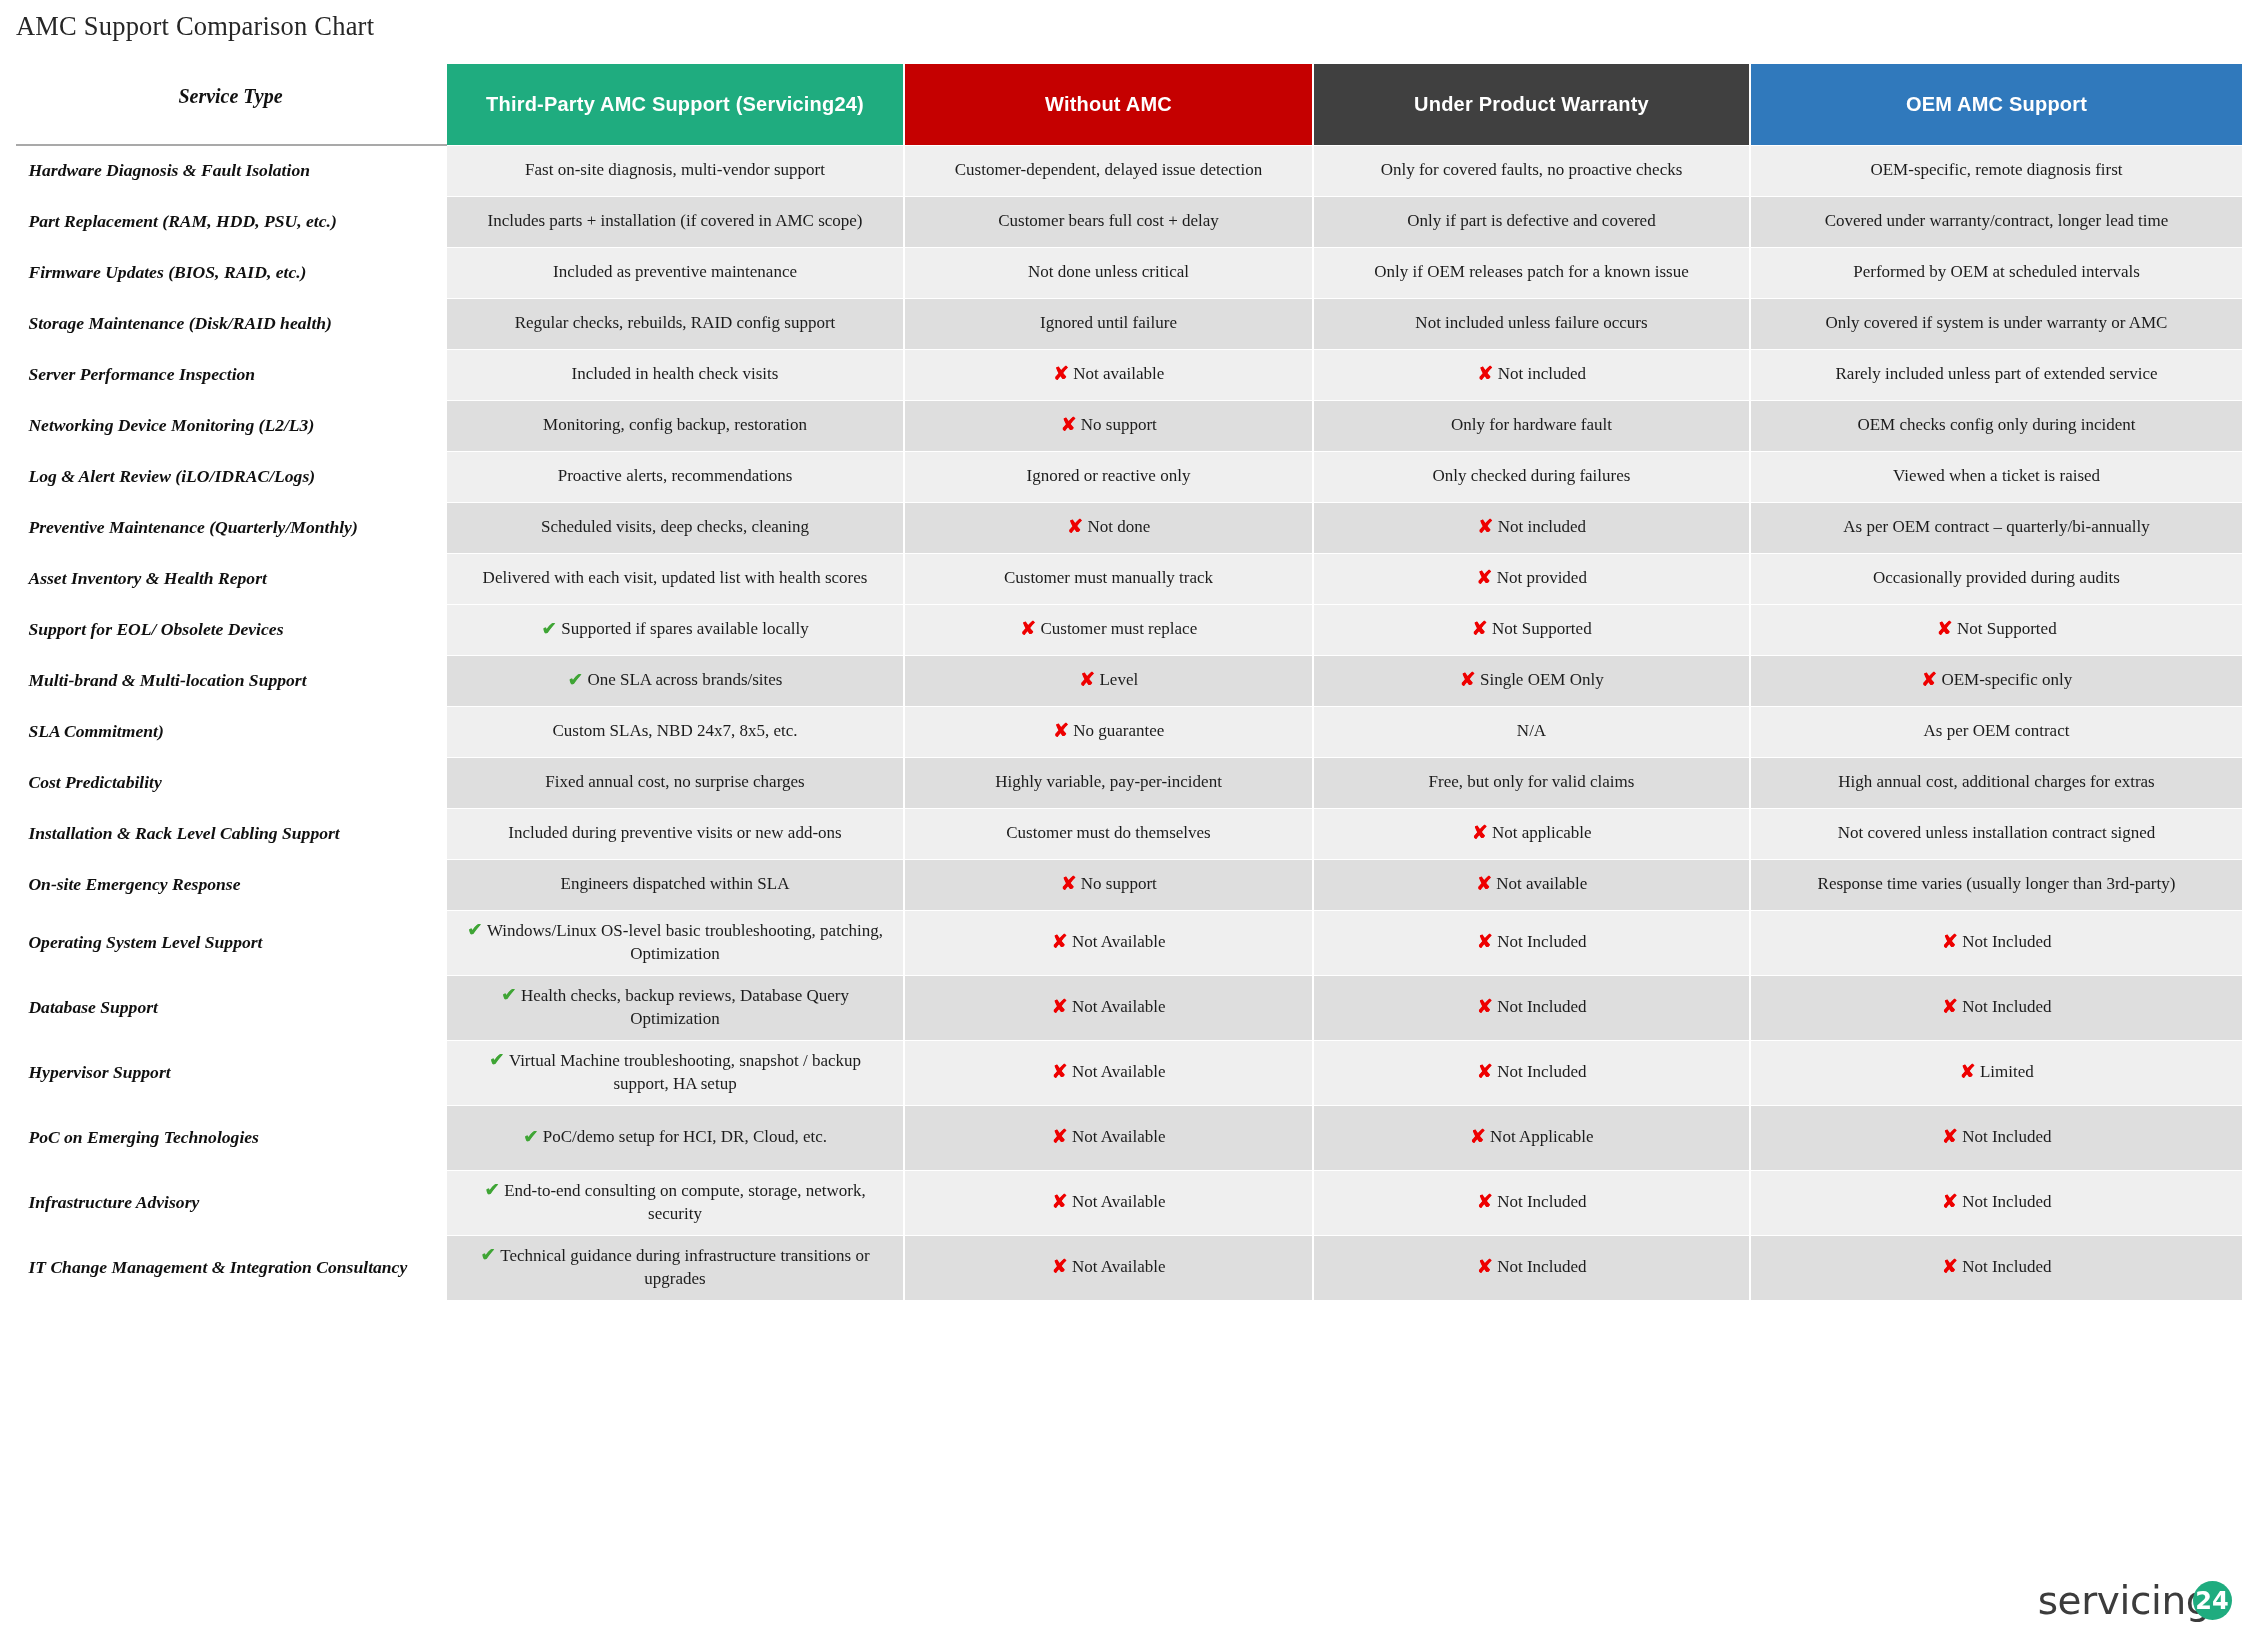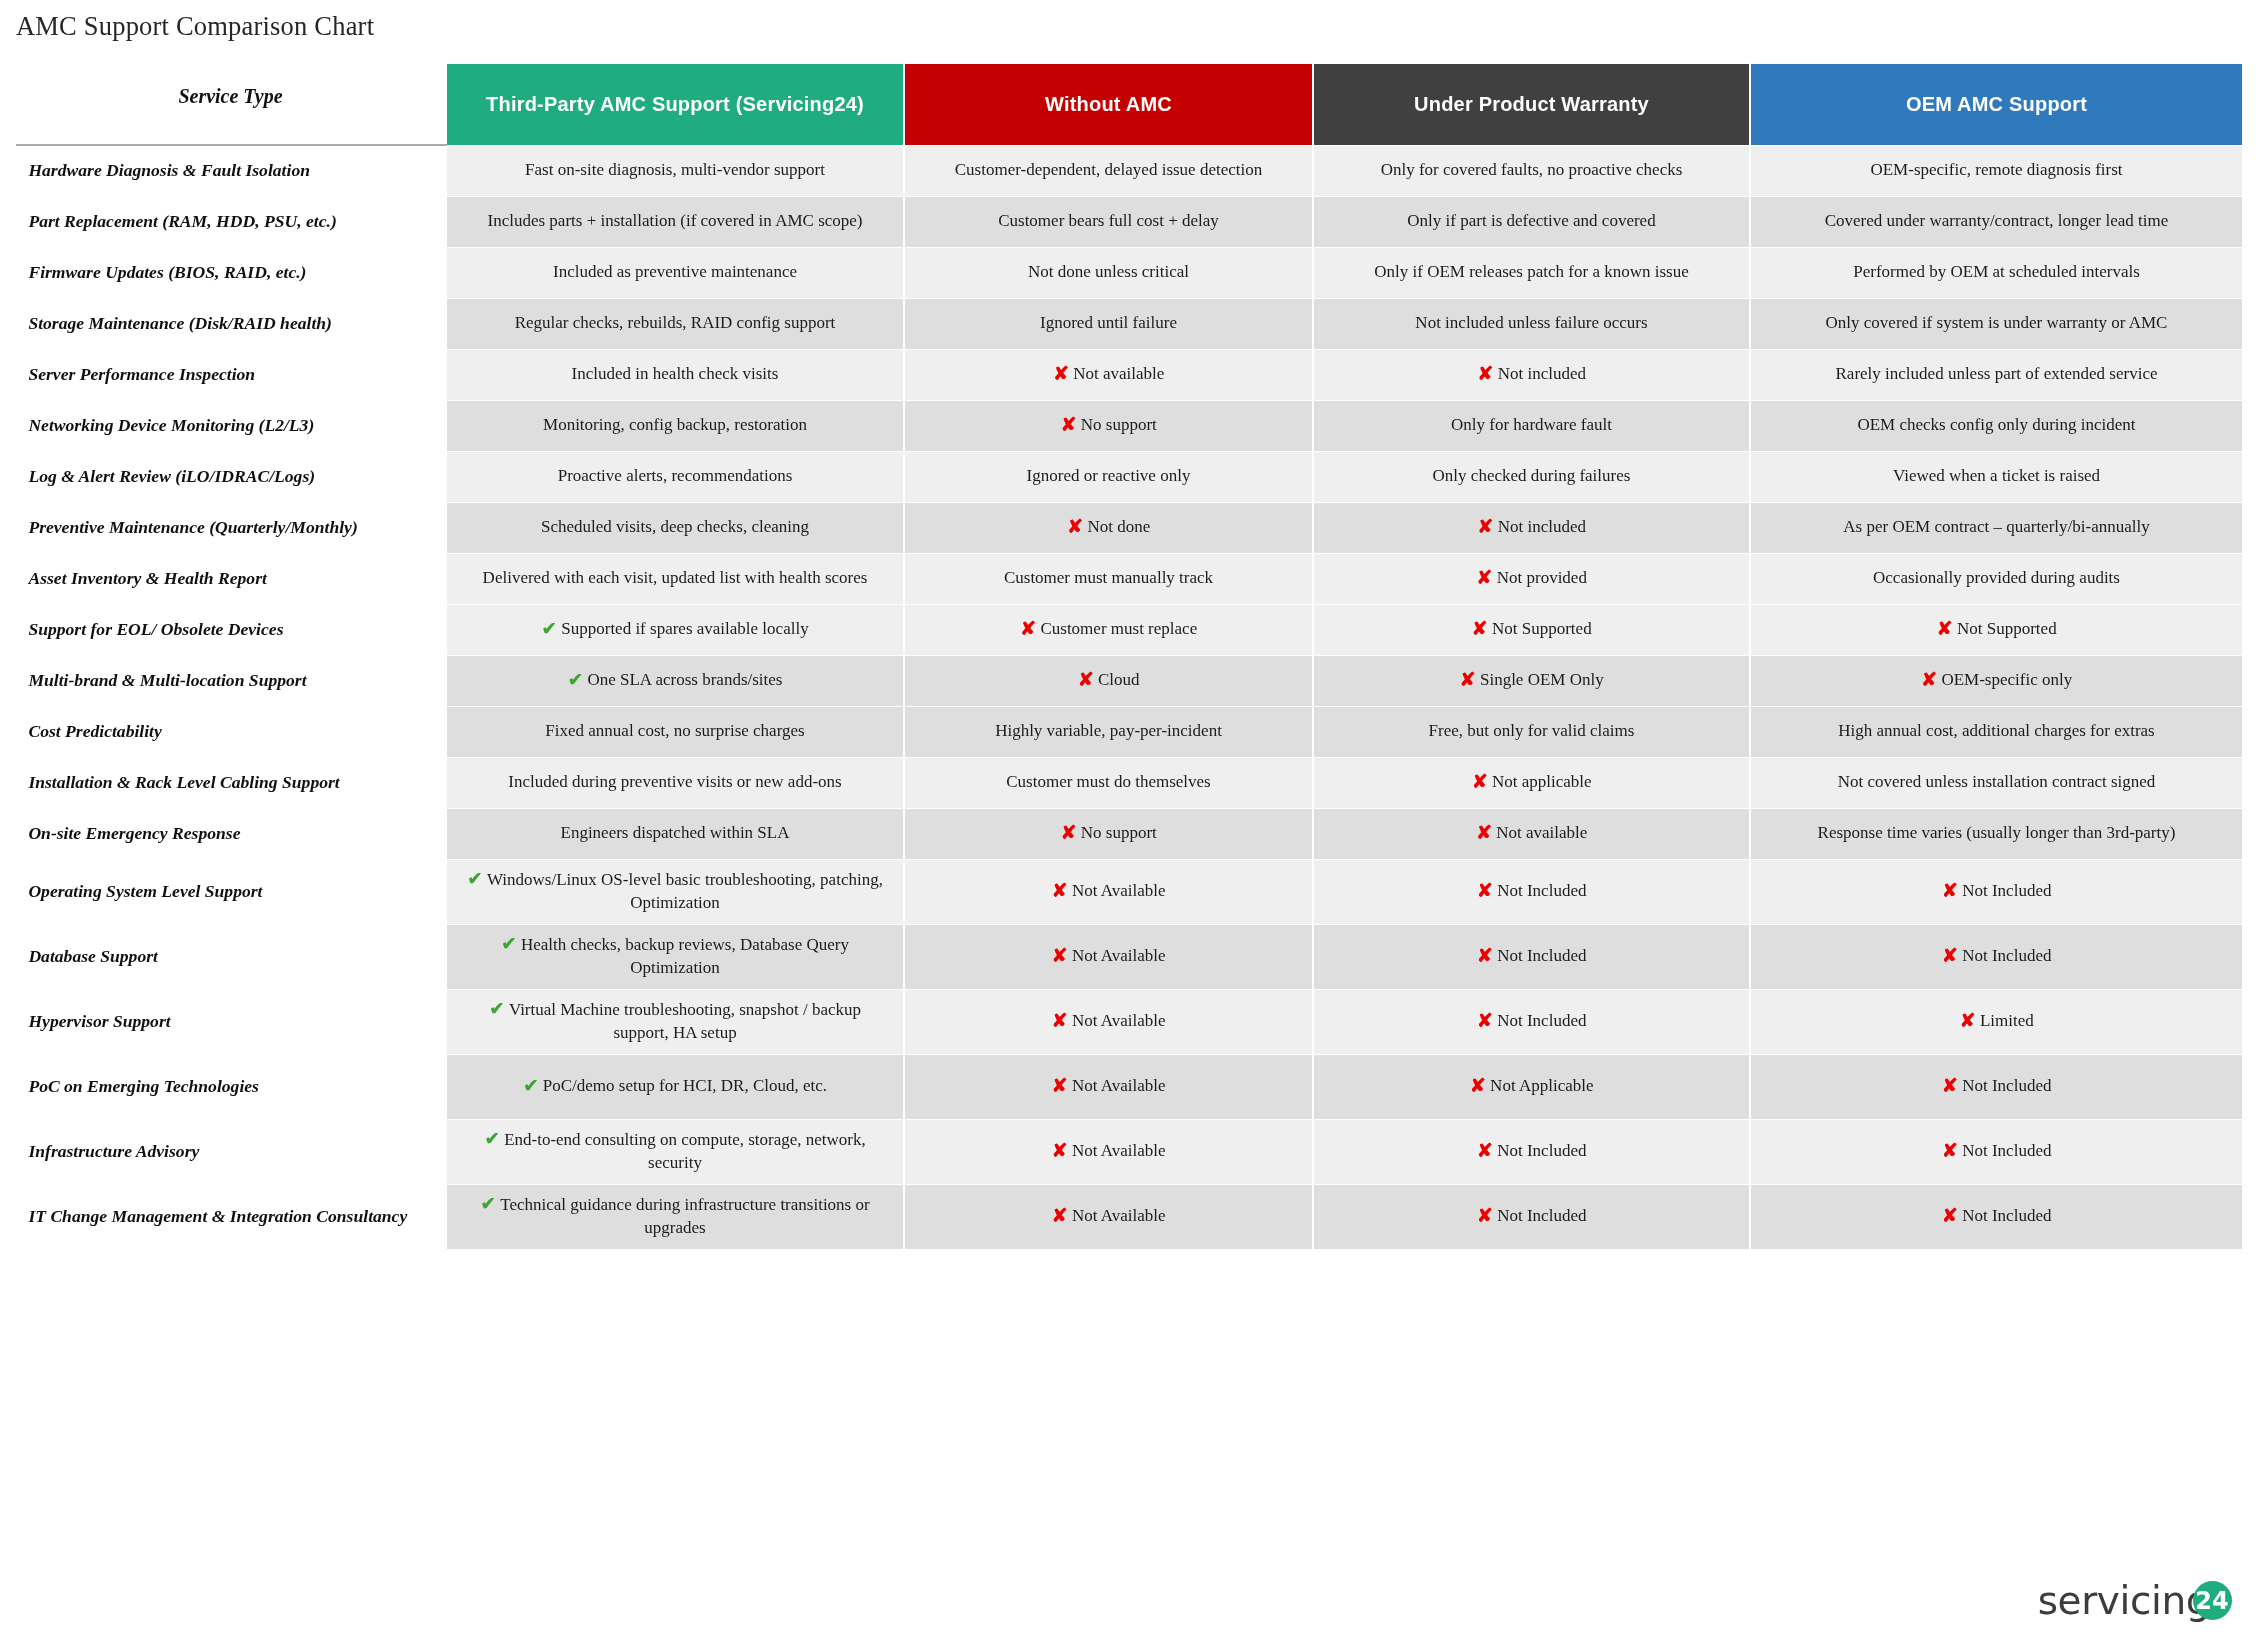--- a/index.html
+++ b/index.html
@@ -269,23 +269,30 @@
           <tr class="odd">
             <td class="svc">Support for EOL/ Obsolete Devices</td>
             <td><span class="ico ico-check">✔</span><span>Supported if spares available locally</span></td>
             <td><span class="ico ico-x">✘</span><span>Customer must replace</span></td>
             <td><span class="ico ico-x">✘</span><span>Not Supported</span></td>
             <td><span class="ico ico-x">✘</span><span>Not Supported</span></td>
           </tr>
           <tr class="even">
             <td class="svc">Multi-brand &amp; Multi-location Support</td>
             <td><span class="ico ico-check">✔</span><span>One SLA across brands/sites</span></td>
-            <td><span class="ico ico-x">✘</span><span>Cloud</span></td>
+            <td><span class="ico ico-x">✘</span><span>Level</span></td>
             <td><span class="ico ico-x">✘</span><span>Single OEM Only</span></td>
             <td><span class="ico ico-x">✘</span><span>OEM-specific only</span></td>
+          </tr>
+          <tr class="odd">
+            <td class="svc">SLA Commitment)</td>
+            <td><span>Custom SLAs, NBD 24x7, 8x5, etc.</span></td>
+            <td><span class="ico ico-x">✘</span><span>No guarantee</span></td>
+            <td><span>N/A</span></td>
+            <td><span>As per OEM contract</span></td>
           </tr>
           <tr class="even">
             <td class="svc">Cost Predictability</td>
             <td><span>Fixed annual cost, no surprise charges</span></td>
             <td><span>Highly variable, pay-per-incident</span></td>
             <td><span>Free, but only for valid claims</span></td>
             <td><span>High annual cost, additional charges for extras</span></td>
           </tr>
           <tr class="odd">
             <td class="svc">Installation &amp; Rack Level Cabling Support</td>

